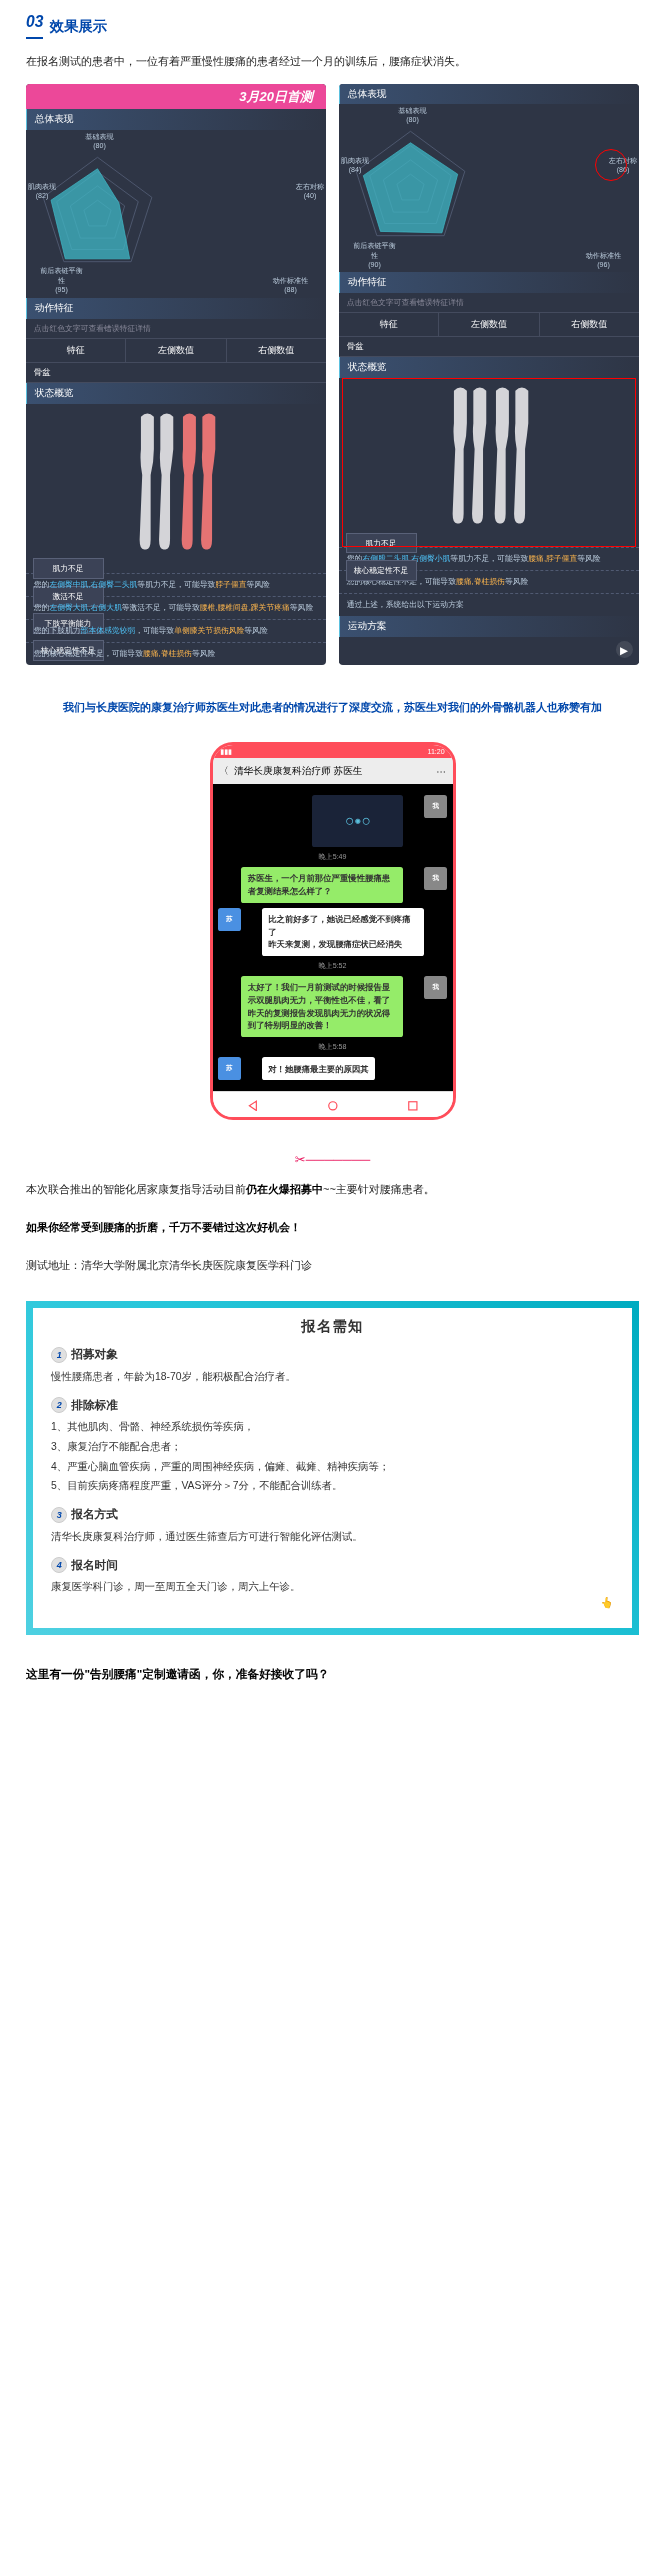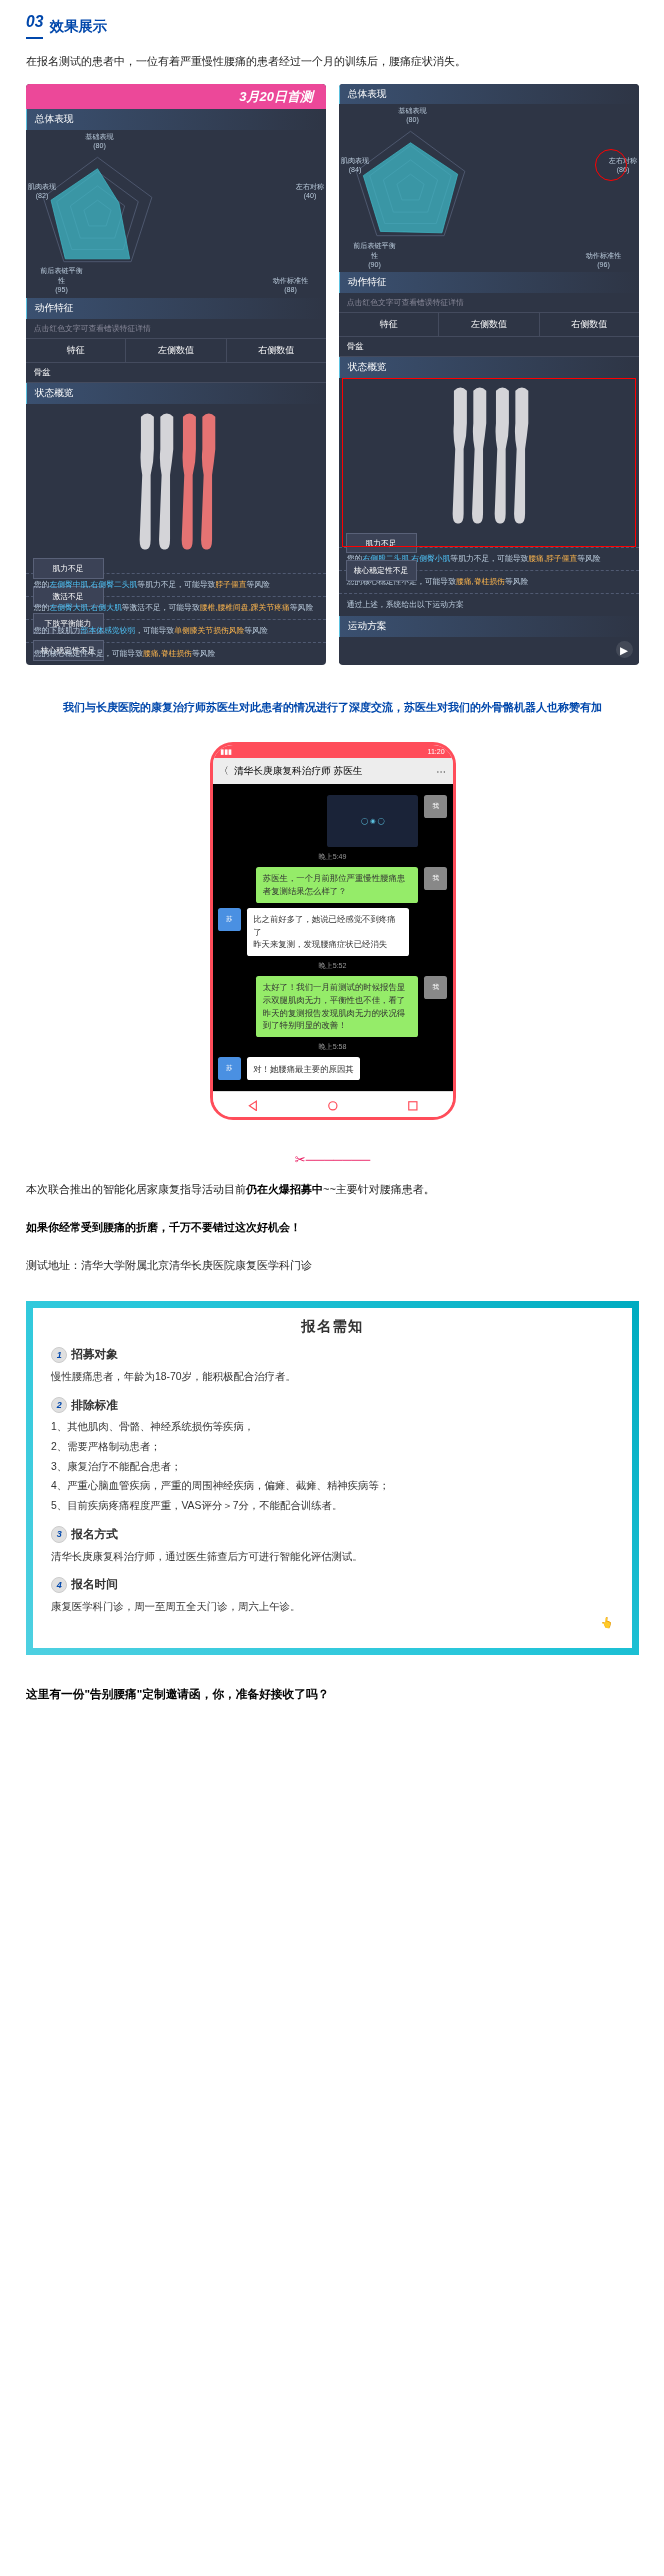--- a/index.html
+++ b/index.html
@@ -205,21 +205,22 @@
   .timestamp{
     text-align:center;
     color:#999;
     font-size:7.1px;
     margin:5.2px 0;
   }
   .msg{
     display:flex;
     margin:5.2px 0;
     align-items:flex-start;
-    gap:6px;
+    gap:21px;
+    font-weight:bold;
   }
   .msg.right{flex-direction:row-reverse;}
   .avatar{
     width:23px;height:23px;border-radius:2.6px;
     background:#4a90e2;
     flex-shrink:0;
     display:flex;align-items:center;justify-content:center;
     color:#fff;font-size:6.5px;
   }
   .avatar.me{background:#888;}
@@ -498,21 +499,20 @@
     <span>招募对象</span>
   </div>
   <div class="su-body">慢性腰痛患者，年龄为18-70岁，能积极配合治疗者。</div>
 
   <div class="su-section-title">
     <span class="num-badge">2</span>
     <span>排除标准</span>
   </div>
   <div class="su-body">
     <div>1、其他肌肉、骨骼、神经系统损伤等疾病，</div>
-    <div>2、需要严格制动患者；</div>
     <div>3、康复治疗不能配合患者；</div>
     <div>4、严重心脑血管疾病，严重的周围神经疾病，偏瘫、截瘫、精神疾病等；</div>
     <div>5、目前疾病疼痛程度严重，VAS评分＞7分，不能配合训练者。</div>
   </div>
 
   <div class="su-section-title">
     <span class="num-badge">3</span>
     <span>报名方式</span>
   </div>
   <div class="su-body">清华长庚康复科治疗师，通过医生筛查后方可进行智能化评估测试。</div>

